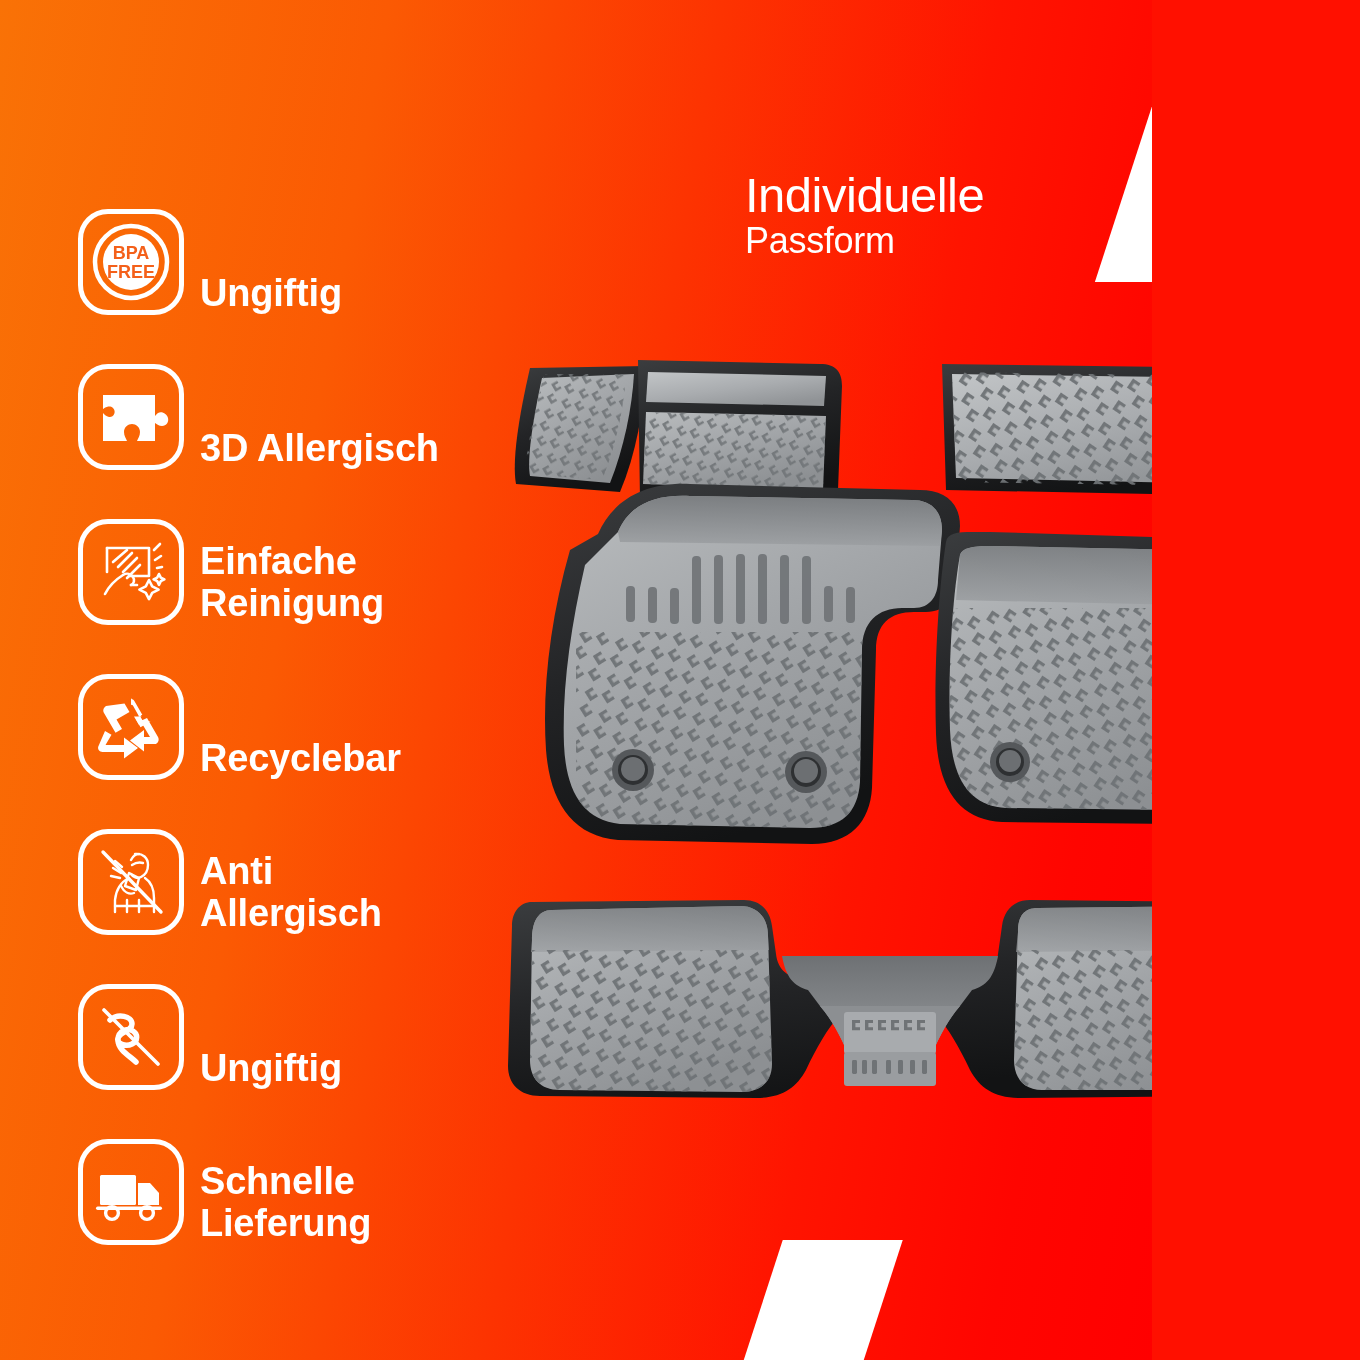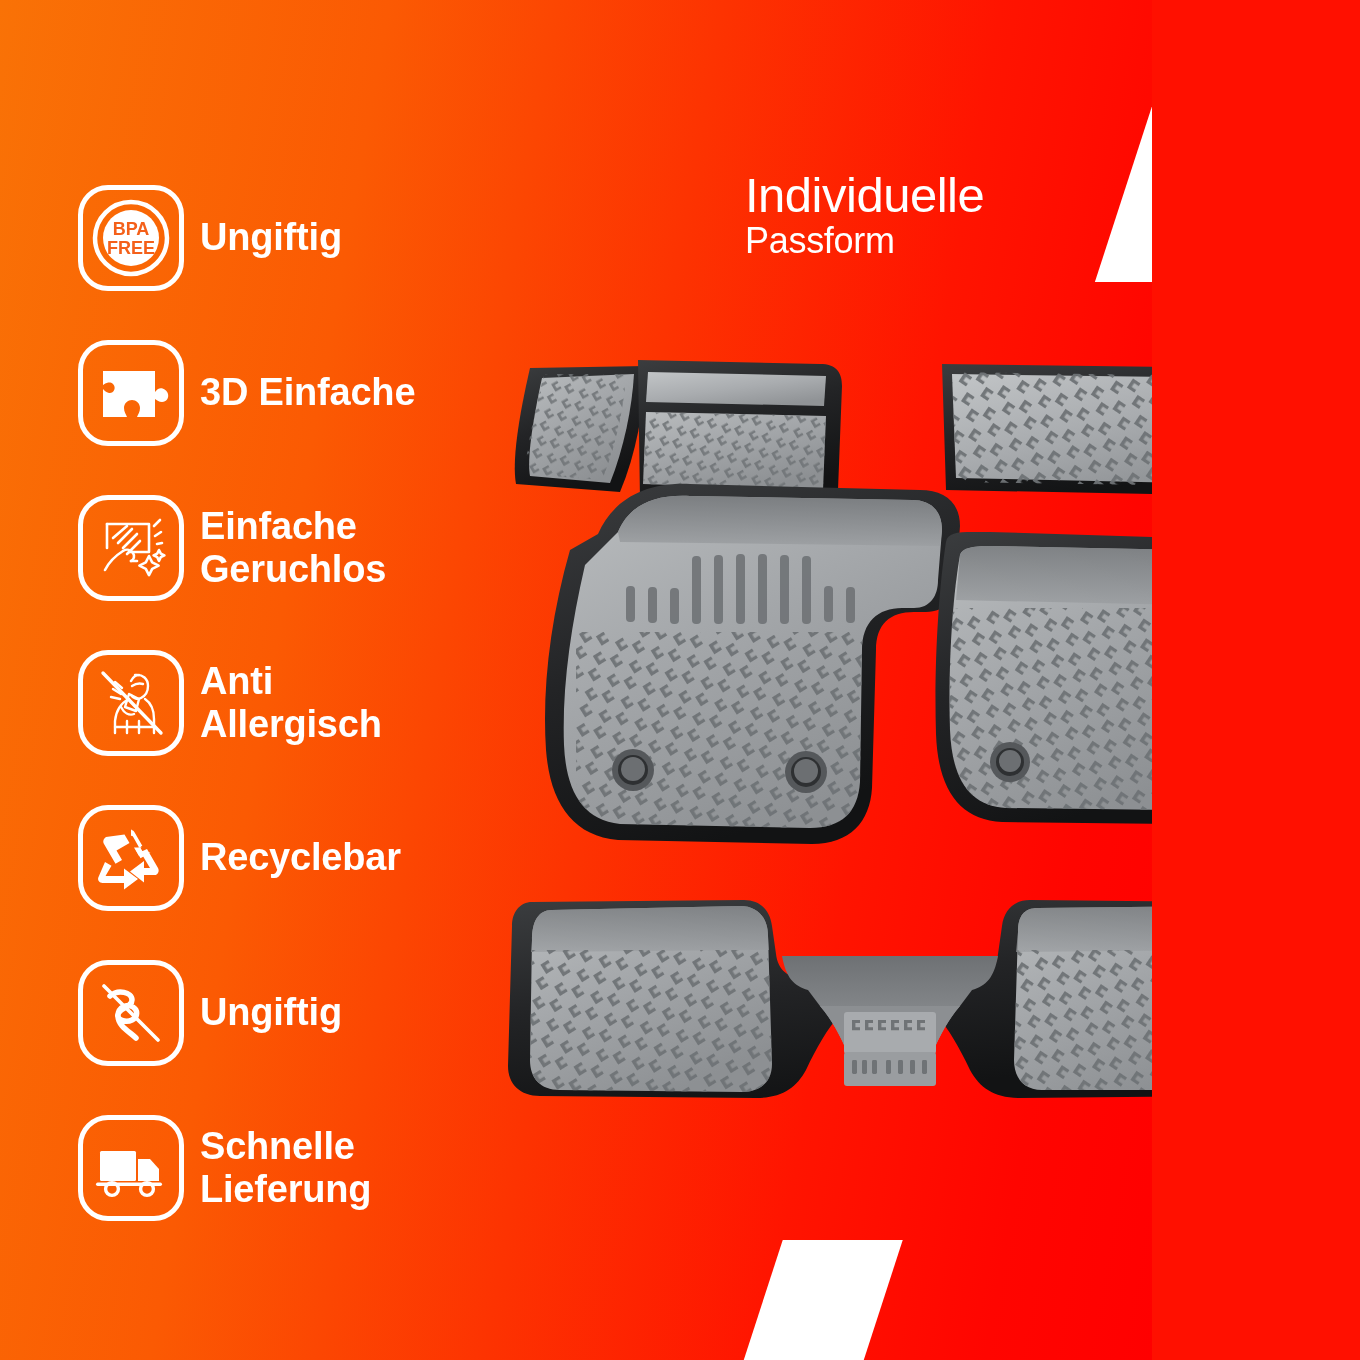--- a/index.html
+++ b/index.html
@@ -61,21 +61,21 @@
   
   #features {
     position:absolute;
     left:78px; top:160px;
     width:470px;
   }
   .feature {
     position:relative;
     height:155px;
     display:flex;
-    align-items:center;
+    align-items:flex-end;
   }
   .icon-box {
     width:106px; height:106px;
     flex:0 0 106px;
     border:5px solid #FFFFFF;
     border-radius:30px;
     display:flex;
     align-items:center;
     justify-content:center;
   }
@@ -132,21 +132,21 @@
             M10 16 L10 30
             C10 30 16 25 20 29 C24 33 20 39 16 38
             C13 37.4 11 35 10 34 L10 62
             L34 62 C33 59 31 57 31 53
             C31 48 35 45 39 45 C43 45 47 48 47 53
             C47 57 45 59 44 62 L62 62 L62 44
             C64 45 66 47 69 47 C73.5 47 76 43 75 39
             C74 35 69 32 65 34 C63.6 34.8 63 36 62 37 L62 16 Z"></path>
         </svg>
       </div>
-      <div class="feature-label">3D Einfache</div>
+      <div class="feature-label">3D Allergisch</div>
     </div>
 
     <div class="feature">
       <div class="icon-box">
         <svg width="80" height="80" viewBox="0 0 80 80">
           <g fill="none" stroke="#FFFFFF" stroke-width="2.6" stroke-linecap="round" stroke-linejoin="round">
             <path d="M16 16 L58 16 L58 44 L38 44"></path>
             <path d="M16 16 L16 40"></path>
             <path d="M22 30 L36 18"></path>
             <path d="M27 35 L41 21"></path>
@@ -156,67 +156,67 @@
             <path d="M40 53 L46 53"></path>
             <path d="M63 18 L69 12"></path>
             <path d="M64 28 L70 24"></path>
             <path d="M66 36 L71 35"></path>
             <path d="M58 48 l3.2 6.4 6.4 3.2 -6.4 3.2 -3.2 6.4 -3.2 -6.4 -6.4 -3.2 6.4 -3.2 Z"></path>
             <path d="M68 42 l1.8 3.6 3.6 1.8 -3.6 1.8 -1.8 3.6 -1.8 -3.6 -3.6 -1.8 3.6 -1.8 Z"></path>
           </g>
         </svg>
       </div>
       <div class="feature-label">Einfache
-Geruchlos</div>
-    </div>
-
-    <div class="feature">
-      <div class="icon-box">
-        <svg width="80" height="80" viewBox="0 0 80 80">
-          <g fill="none" stroke="#FFFFFF" stroke-width="2.4" stroke-linecap="round" stroke-linejoin="round">
-
-            <path d="M44 12 C52 11 57 16 57 23 C57 29 54 33 50 35 C46 37 42 35 40 32"></path>
-            <path d="M40 18 C42 14 45 12 48 12"></path>
-            <path d="M41 23 C44 21 48 20 52 21"></path>
-
-            <path d="M38 36 C30 40 25 48 24 58 L24 70"></path>
-            <path d="M54 36 C60 40 63 47 63 56 L63 70"></path>
-
-            <path d="M30 44 C33 50 38 53 43 51"></path>
-
-            <path d="M38 31 L48 36 L45 48 L34 44 Z"></path>
-
-            <path d="M22 26 L30 31"></path>
-            <path d="M20 34 L29 36"></path>
-            <path d="M24 19 L31 25"></path>
-
-            <path d="M36 58 L36 70"></path>
-            <path d="M48 58 L48 70"></path>
-            <path d="M24 64 L63 64"></path>
-          </g>
-          <line x1="12" y1="10" x2="70" y2="70" stroke="#FFFFFF" stroke-width="3.4" stroke-linecap="round"></line>
-        </svg>
-      </div>
-      <div class="feature-label">Anti
-Allergisch</div>
+Reinigung</div>
     </div>
 
     <div class="feature">
       <div class="icon-box">
         <svg width="74" height="74" viewBox="0 0 74 74">
           <g fill="#FFFFFF">
             <path d="M37 8 L47.5 26.5 L40 26.5 L45 35 L54 30 L47 30 L37 12 Z"></path>
             <path d="M37 9 C38.5 9 39.7 9.8 40.5 11.2 L48.3 24.7 L41.5 28.6 L46.5 37.2 L56.5 31.4 L49.2 31.4 L41.3 17.7 C40.2 15.8 38.7 14.8 37 14.8 Z"></path>
             <path d="M30.5 13.5 L35.5 22 L22.5 29.5 L28 39 L21.5 42.8 L10 23 C8.6 20.5 9.5 17.5 12 16 Z"></path>
             <path d="M53 28 L64 47 C65.4 49.5 64.5 52.5 62 54 L50 54 L50 61.5 L36 50.5 L50 40 L50 47 L56 47 L46.5 31 Z"></path>
             <path d="M11 41 L17.5 44.8 L11.5 55 L30 55 L30 47.5 L44 58 L30 68.5 L30 62 L8.5 62 C5.6 62 3.3 59.4 4.3 56.6 Z"></path>
           </g>
         </svg>
       </div>
       <div class="feature-label">Recyclebar</div>
+    </div>
+
+    <div class="feature">
+      <div class="icon-box">
+        <svg width="80" height="80" viewBox="0 0 80 80">
+          <g fill="none" stroke="#FFFFFF" stroke-width="2.4" stroke-linecap="round" stroke-linejoin="round">
+
+            <path d="M44 12 C52 11 57 16 57 23 C57 29 54 33 50 35 C46 37 42 35 40 32"></path>
+            <path d="M40 18 C42 14 45 12 48 12"></path>
+            <path d="M41 23 C44 21 48 20 52 21"></path>
+
+            <path d="M38 36 C30 40 25 48 24 58 L24 70"></path>
+            <path d="M54 36 C60 40 63 47 63 56 L63 70"></path>
+
+            <path d="M30 44 C33 50 38 53 43 51"></path>
+
+            <path d="M38 31 L48 36 L45 48 L34 44 Z"></path>
+
+            <path d="M22 26 L30 31"></path>
+            <path d="M20 34 L29 36"></path>
+            <path d="M24 19 L31 25"></path>
+
+            <path d="M36 58 L36 70"></path>
+            <path d="M48 58 L48 70"></path>
+            <path d="M24 64 L63 64"></path>
+          </g>
+          <line x1="12" y1="10" x2="70" y2="70" stroke="#FFFFFF" stroke-width="3.4" stroke-linecap="round"></line>
+        </svg>
+      </div>
+      <div class="feature-label">Anti
+Allergisch</div>
     </div>
 
     <div class="feature">
       <div class="icon-box">
         <svg width="78" height="78" viewBox="0 0 78 78">
           <path fill="none" stroke="#FFFFFF" stroke-width="5.5" stroke-linecap="round" d="M18 22 C26 15 40 18 40 26 C40 33 28 34 26 40
                    C24 46 34 49 40 46 C46 43 46 36 41 33
                    C35 29.5 26 33 26 42 C26 52 38 58 44 64"></path>
           <line x1="12" y1="12" x2="66" y2="66" stroke="#FFFFFF" stroke-width="3.6" stroke-linecap="round"></line>
         </svg>

